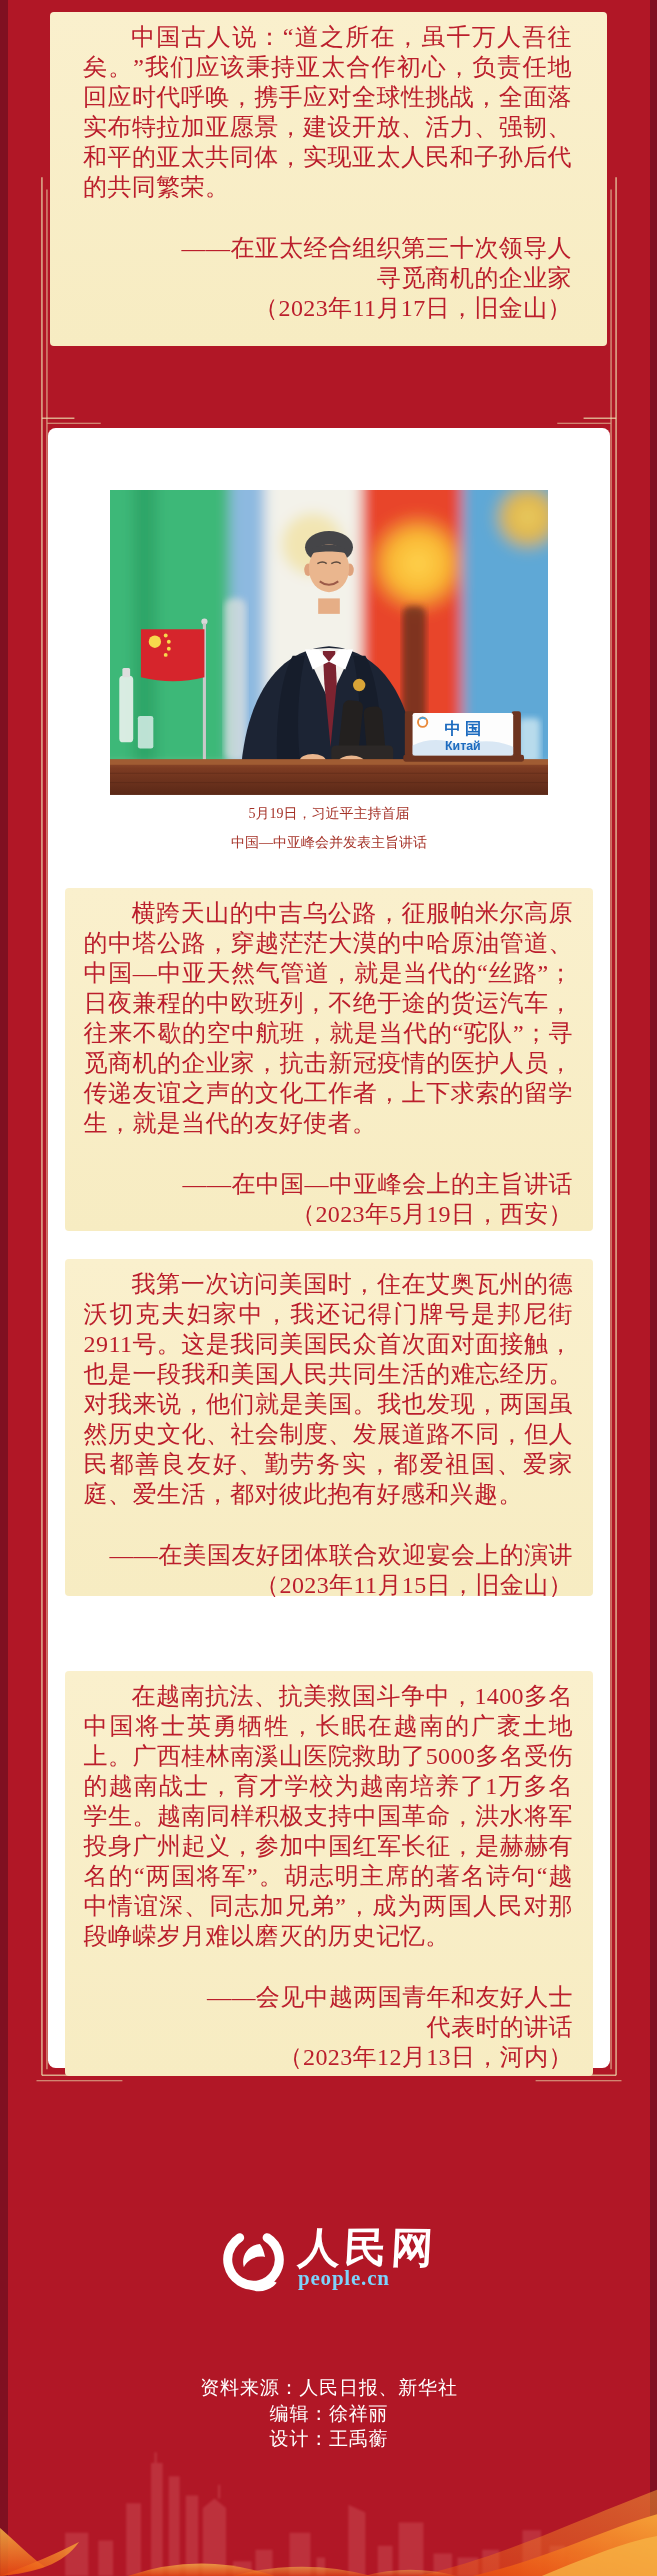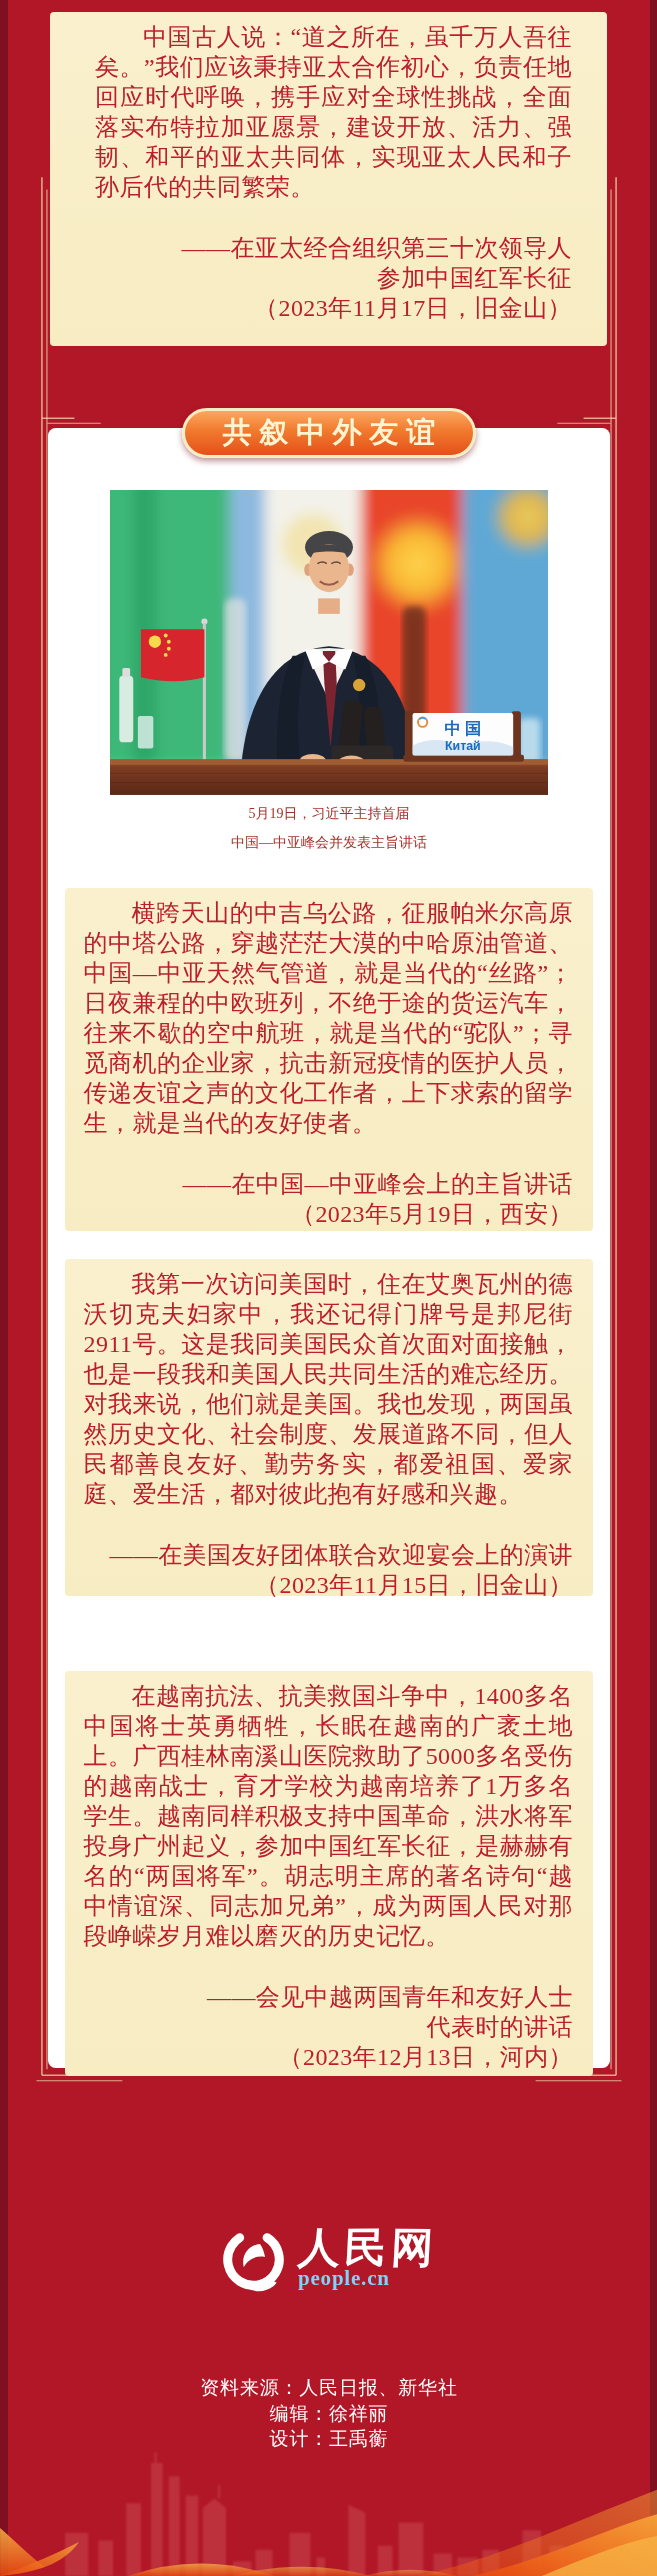--- a/index.html
+++ b/index.html
@@ -8,21 +8,21 @@
   .edge{position:absolute;top:0;bottom:0;width:7.7px;background:#801021;}
   .edge.left{left:0;} .edge.right{right:0;}
   .frame-svg{position:absolute;left:0;top:0;pointer-events:none;}
 
   
   .card{position:absolute;background:linear-gradient(180deg,#faf0cd,#f7ecc2);border-radius:3.9px;
         color:#bb1e2c;}
   .card .body{margin:0;padding:0;font-size:24px;line-height:30px;text-align:justify;
               text-indent:2em;letter-spacing:0.4px;}
   .card .attr{margin-top:31px;font-size:24px;line-height:30px;text-align:right;letter-spacing:0.4px;}
-  .card1{left:50px;top:11.6px;width:557px;height:334px;padding:10px 35px 0 45px;box-sizing:border-box;}
+  .card1{left:50px;top:11.6px;width:557px;height:334px;padding:10px 35px 0 33px;box-sizing:border-box;}
 
   
   .badge{position:absolute;left:182px;top:408px;width:294px;height:50px;border-radius:26px;
          background:linear-gradient(180deg,#fca75f 0%,#f07a2e 45%,#e5501a 100%);
          border:3.9px solid #f8ecc4;box-sizing:border-box;z-index:6;
          display:flex;align-items:center;justify-content:center;
          box-shadow:0 3.1px 6.2px rgba(110,8,20,.45);}
   .badge span{color:#fdf4d2;font-size:29px;font-weight:bold;letter-spacing:7.7px;text-indent:7.7px;}
 
   
@@ -68,28 +68,25 @@
       <path d="M47,2689 H158" stroke-width="1.5"></path>
       <path d="M684,2682 H796" stroke-width="2"></path>
       <path d="M692,2689 H803" stroke-width="1.5"></path>
     </g>
   </svg>
 
   <section class="card card1">
     <p class="body">中国古人说：“道之所在，虽千万人吾往矣。”我们应该秉持亚太合作初心，负责任地回应时代呼唤，携手应对全球性挑战，全面落实布特拉加亚愿景，建设开放、活力、强韧、和平的亚太共同体，实现亚太人民和子孙后代的共同繁荣。</p>
     <div class="attr">
       <div>——在亚太经合组织第三十次领导人</div>
-      <div>参加中国红军长征</div>
+      <div>寻觅商机的企业家</div>
       <div>（2023年11月17日，旧金山）</div>
     </div>
   </section>
 
-  <div class="badge">
-    <span>共叙中外友谊</span>
-  </div>
 
   <div class="panel">
 
     <div class="photo-wrap">
       <svg width="438" height="305" viewBox="0 0 566 394">
         <defs>
           <filter id="blur8">
               <feGaussianBlur stdDeviation="8"></feGaussianBlur>
             </filter>
           <filter id="blur4">

